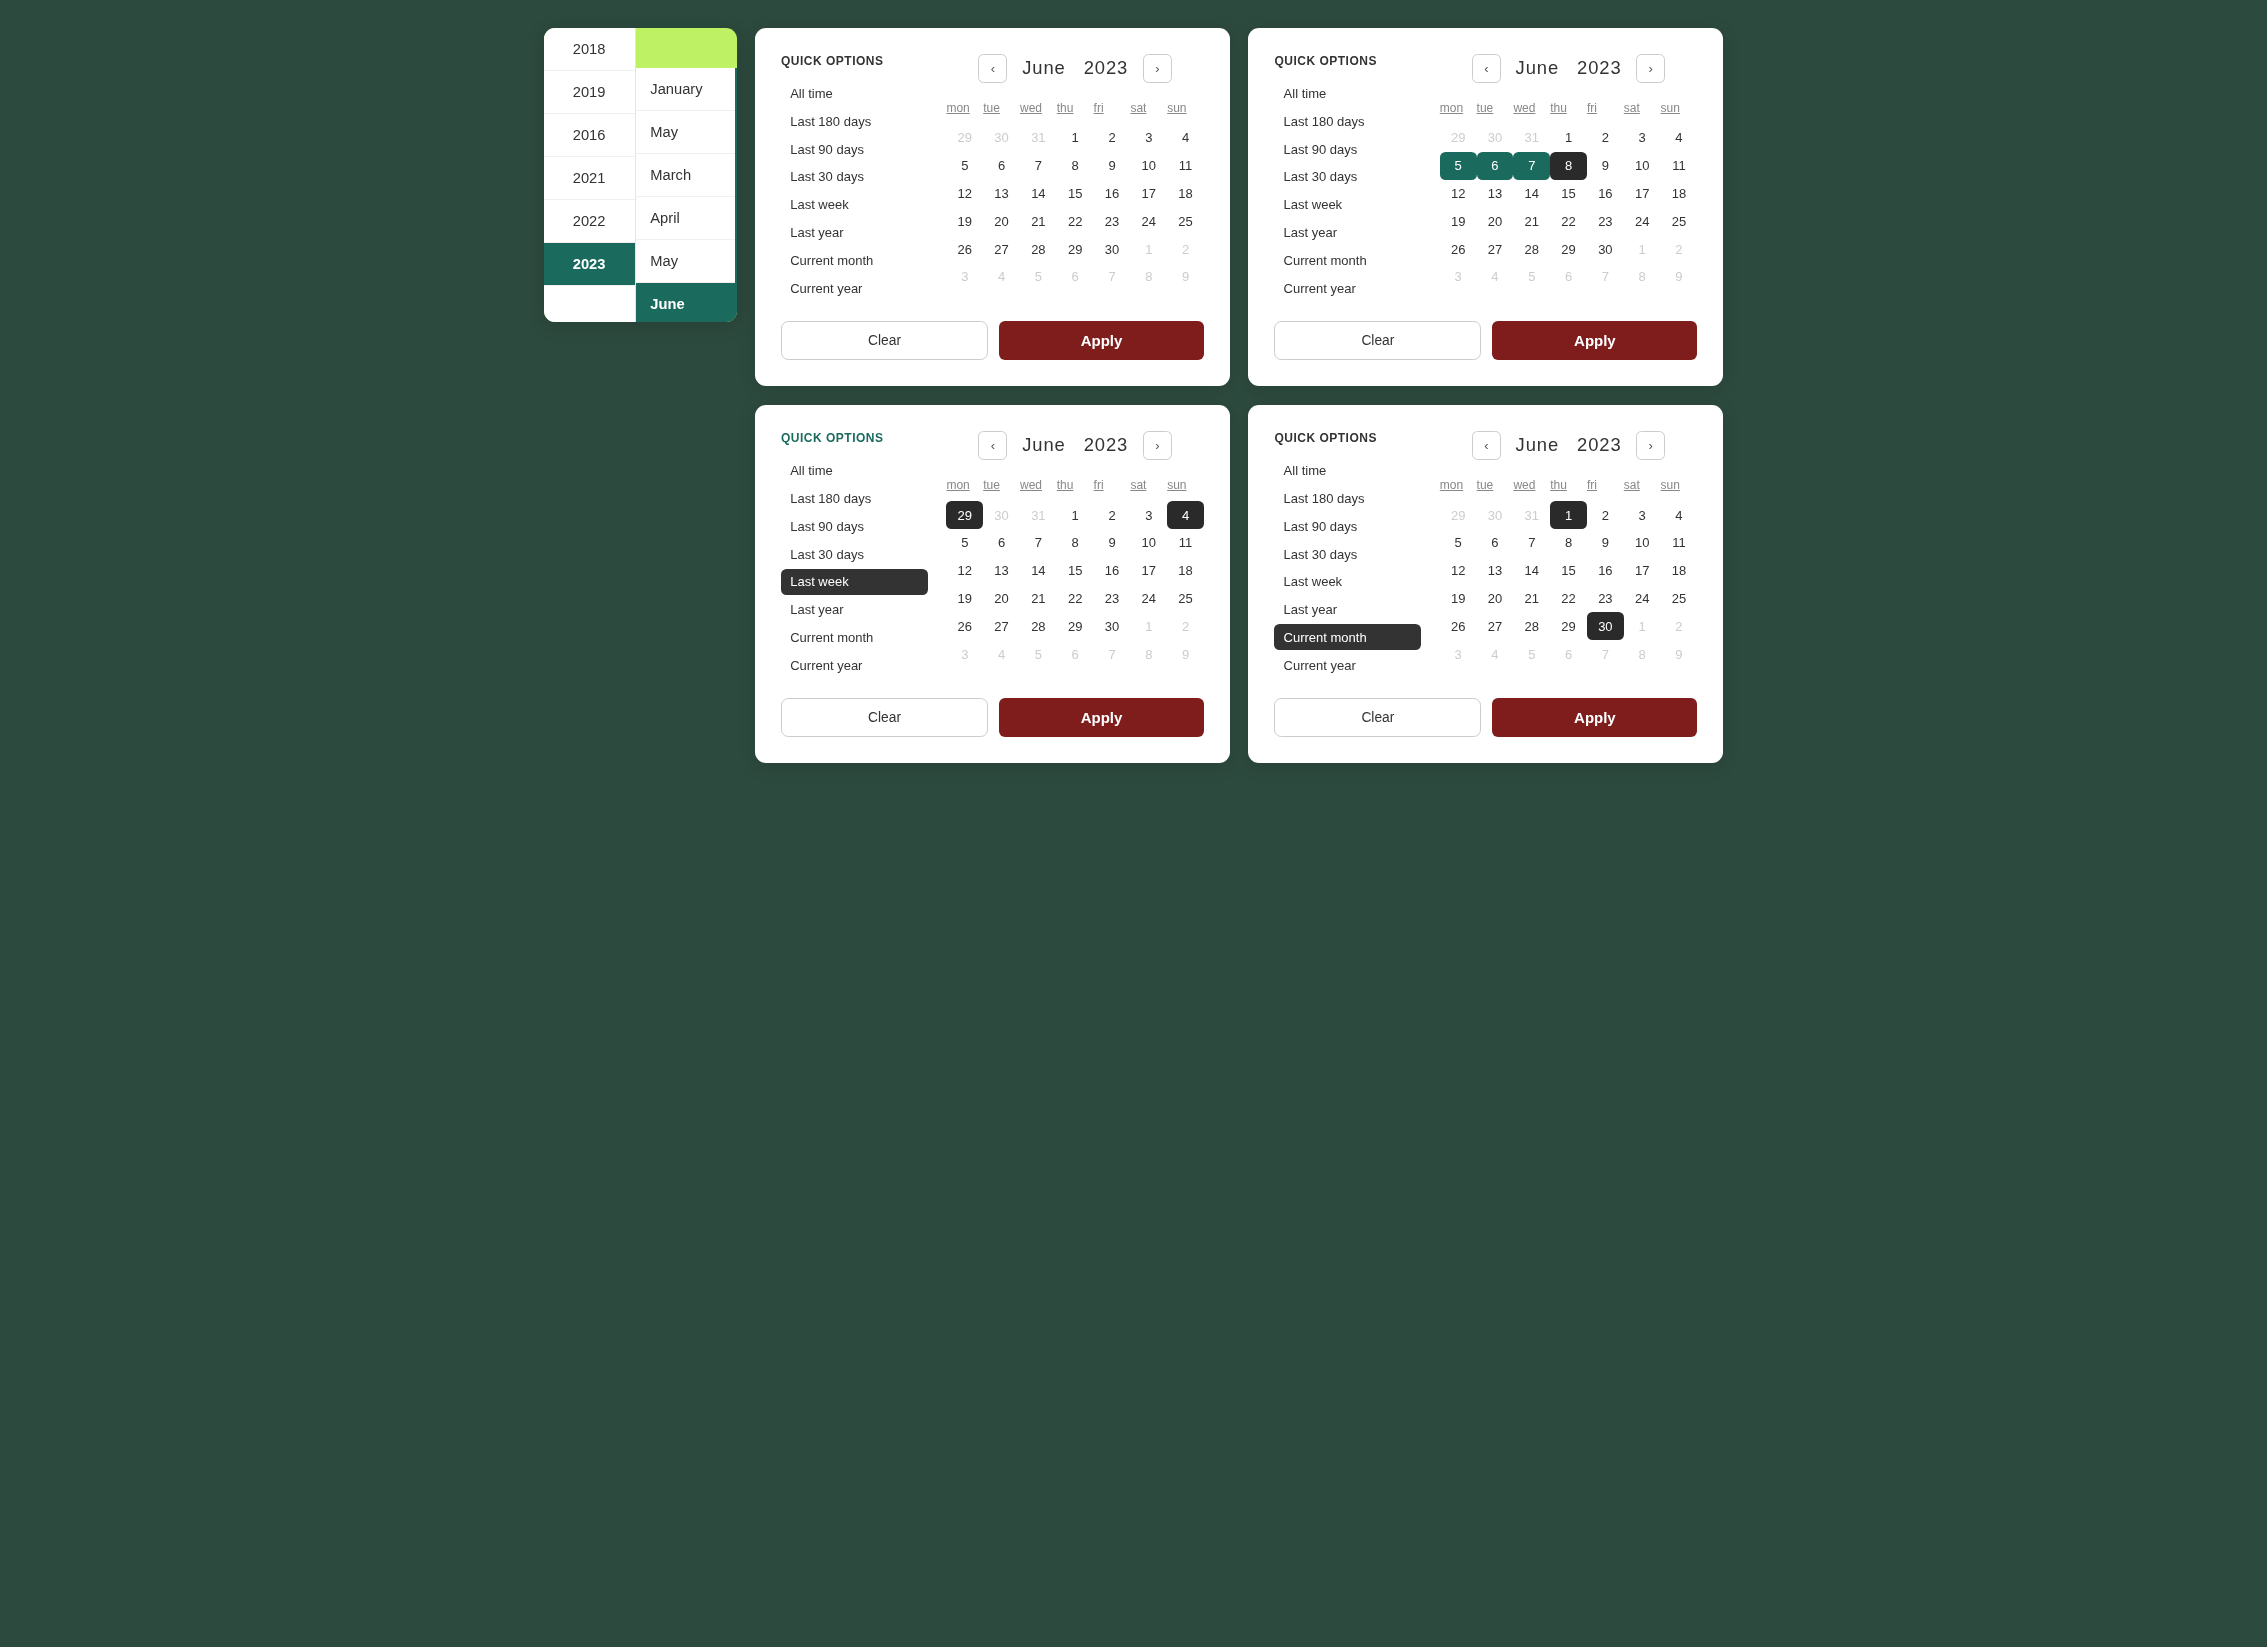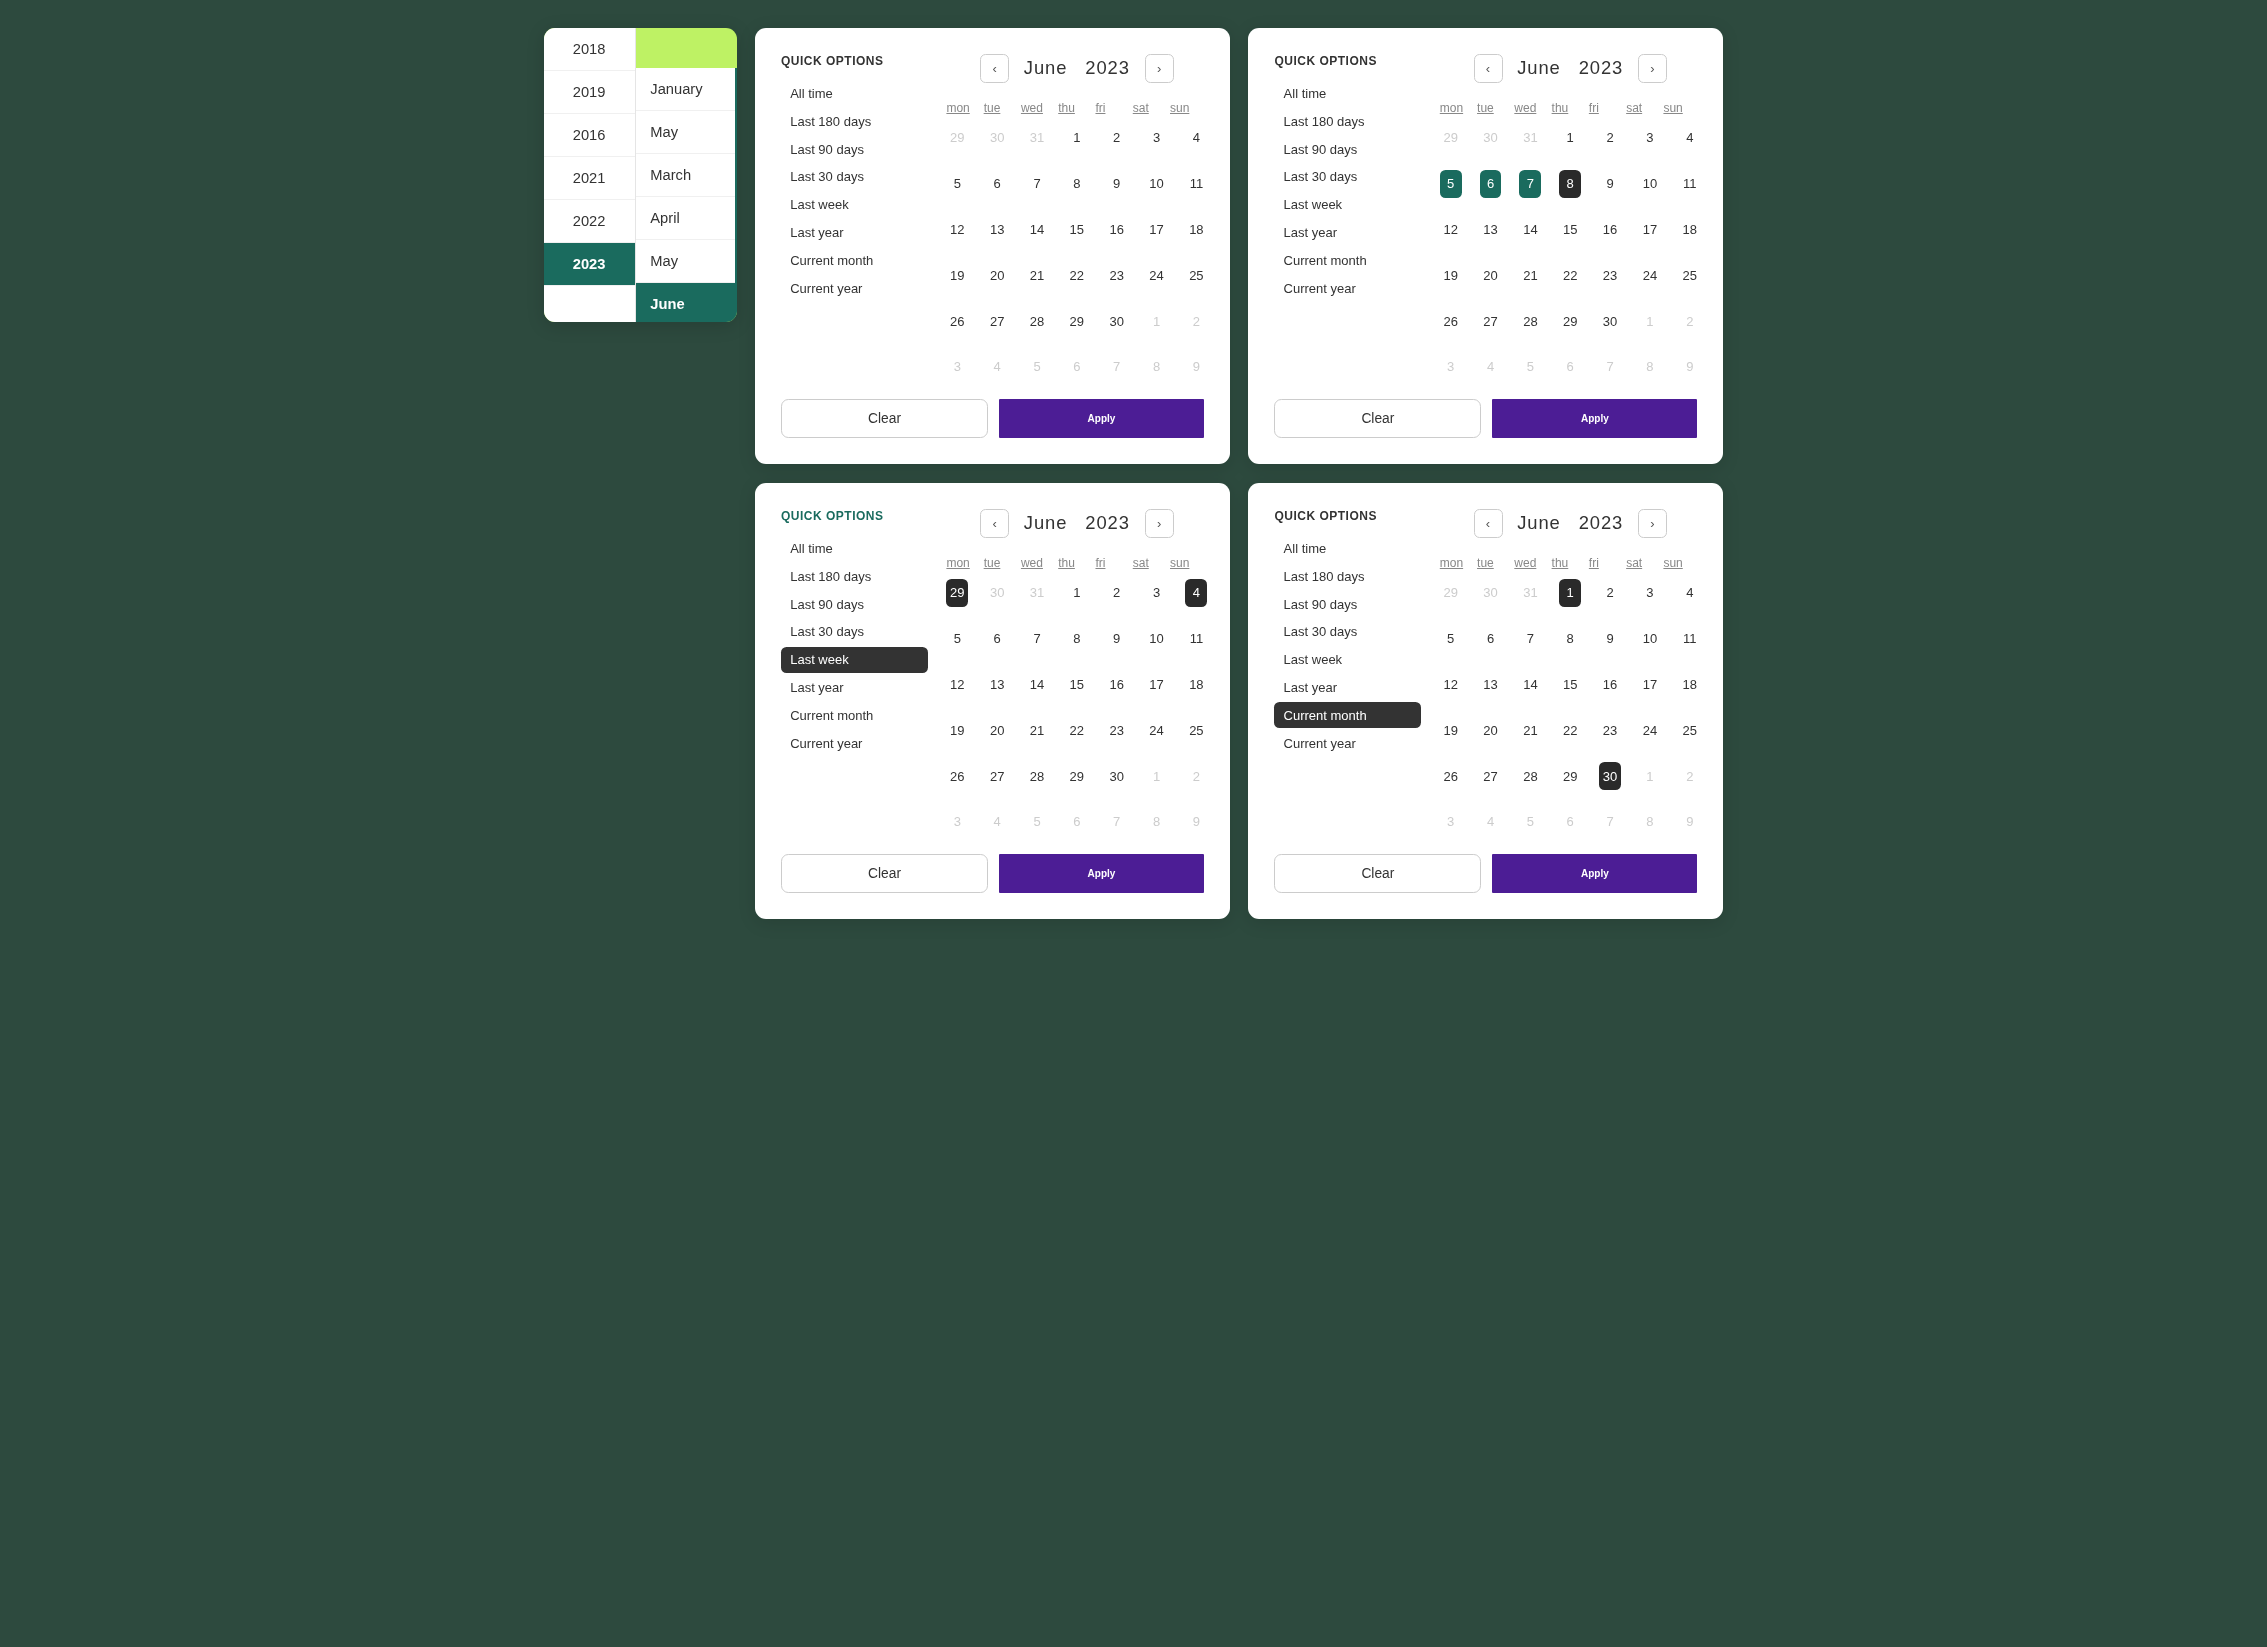--- a/index.html
+++ b/index.html
@@ -181,21 +181,21 @@
       font-size: 12px;
       color: #888;
       font-weight: 400;
       padding: 3.7px 0;
       text-decoration: underline;
     }
 
     .cal-days {
       display: grid;
       grid-template-columns: repeat(7, 1fr);
-      gap: 18px;
+      gap: 0;
     }
 
     .cal-day {
       text-align: center;
       padding: 6.4px 3.7px;
       font-size: 13px;
       color: #333;
       cursor: pointer;
       border-radius: 5.5px;
       position: relative;
@@ -232,24 +232,24 @@
       background: white;
       font-size: 13.8px;
       cursor: pointer;
       color: #333;
     }
 
     .btn-apply {
       flex: 1;
       padding: 11px 18.4px;
       border: none;
-      border-radius: 1px;
-      background: #4c1d95;
+      border-radius: 6px;
+      background: #7f1d1d;
       color: white;
-      font-size: 10px;
+      font-size: 15px;
       font-weight: 600;
       cursor: pointer;
     }
   </style>
 </head>
 <body>
 
 <div class="main-layout">
 
   <div class="left-panel">

